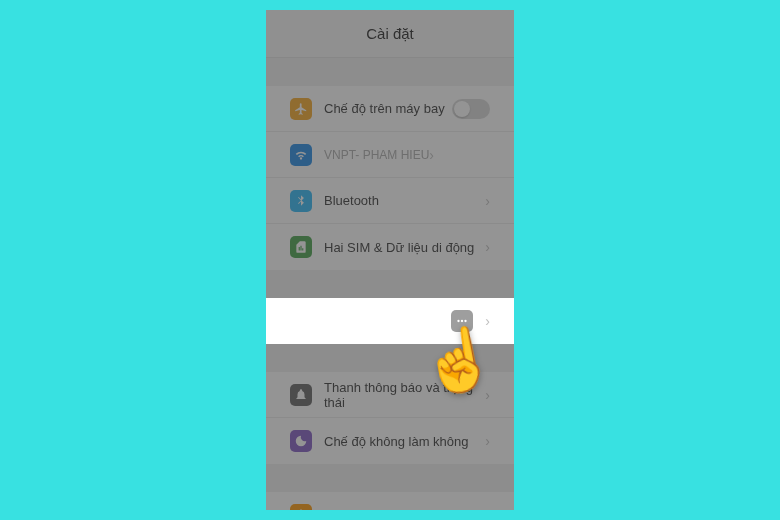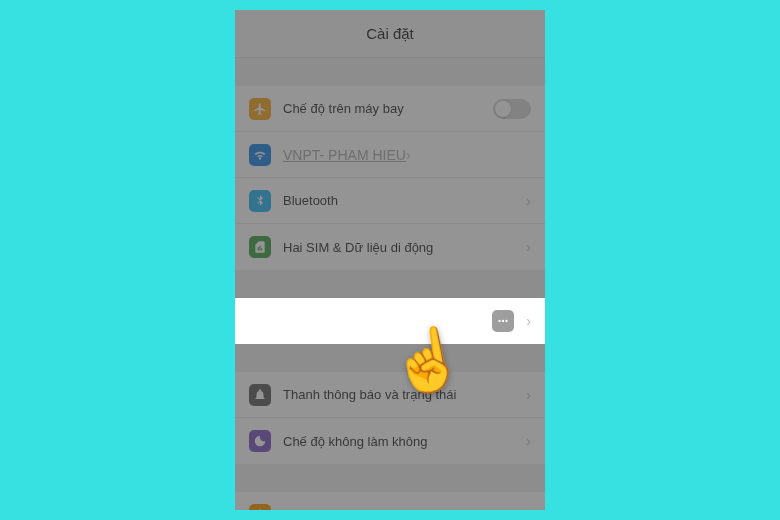--- a/index.html
+++ b/index.html
@@ -7,21 +7,21 @@
       width: 780px;
       height: 520px;
       background: #38e1e1;
       display: flex;
       align-items: center;
       justify-content: center;
       font-family: -apple-system, BlinkMacSystemFont, "Segoe UI", sans-serif;
       position: relative;
     }
     .phone {
-      width: 310px;
+      width: 248px;
       height: 500px;
       background: #f0f0f0;
       position: relative;
       overflow: hidden;
     }
     .overlay {
       position: absolute;
       inset: 0;
       background: rgba(60,60,60,0.55);
       pointer-events: none;
@@ -45,21 +45,21 @@
       height: 28px;
       background: #efefef;
     }
     .list {
       background: #fff;
     }
     .row {
       display: flex;
       align-items: center;
       height: 46px;
-      padding: 0 14px;
+      padding: 0 24px;
       background: #fff;
       border-bottom: 1px solid #ececec;
       position: relative;
     }
     .row.last { border-bottom: none; justify-content: flex-end; }
     .icon {
       width: 22px;
       height: 22px;
       border-radius: 5px;
       margin-right: 12px;
@@ -76,24 +76,23 @@
     .icon-other { background: #9e9e9e; }
     .icon-status { background: #616161; }
     .icon-dnd { background: #7e57c2; }
     .icon-display { background: #ff9800; }
     .label {
       flex: 1;
       font-size: 13px;
       color: #333;
     }
     .value {
-      font-size: 14px;
+      font-size: 12px;
       color: #aaa;
       margin-right: 0;
-      text-decoration: underline;
     }
     .chevron {
       color: #c0c0c0;
       font-size: 14px;
     }
     .toggle {
       width: 38px;
       height: 20px;
       background: #d8d8d8;
       border-radius: 10px;

